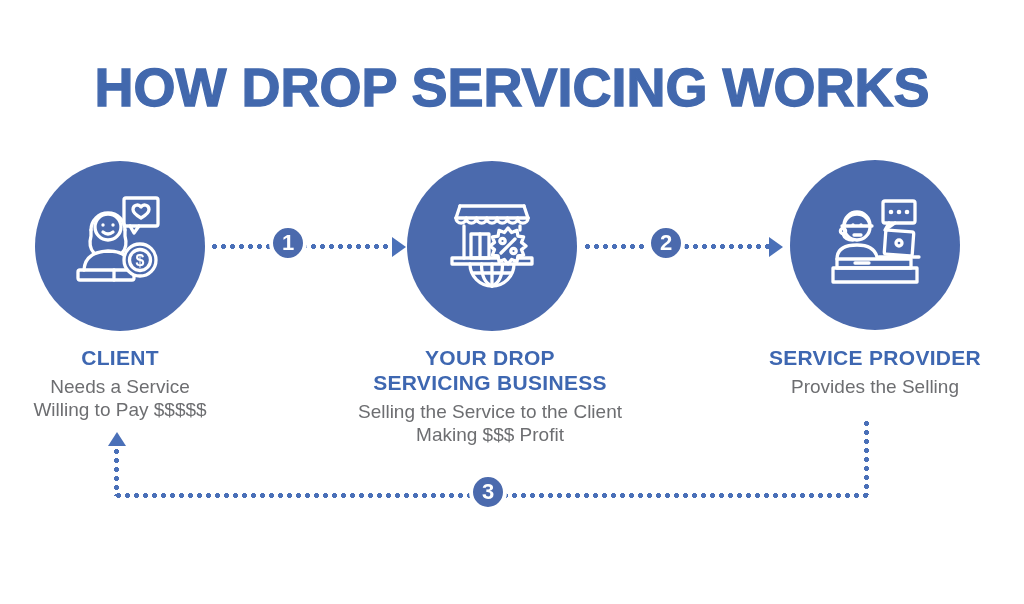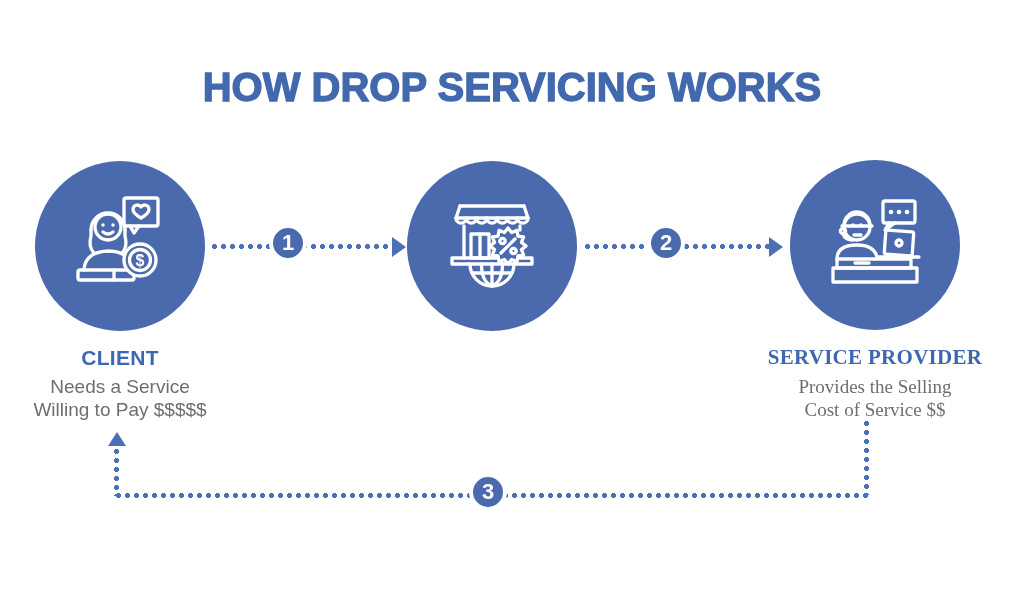--- a/index.html
+++ b/index.html
@@ -9,21 +9,21 @@
     --dot-blue:#4a70b8;
     --gray:#6d6e71;
   }
   *{margin:0;padding:0;box-sizing:border-box;}
   body{background:#fff;}
   .stage{position:relative;width:1024px;height:604px;background:#fff;overflow:hidden;
          font-family:"Liberation Sans", sans-serif;}
 
   
   .title{position:absolute;top:56px;left:0;width:100%;text-align:center;
-         font-size:40px;line-height:62px;font-weight:bold;color:var(--title-blue);
+         font-size:54px;line-height:62px;font-weight:bold;color:var(--title-blue);
          -webkit-text-stroke:1.3px var(--title-blue);letter-spacing:0px;}
 
   
   .big-circle{position:absolute;width:170px;height:170px;border-radius:50%;
               background:var(--circle-blue);display:flex;align-items:center;justify-content:center;}
   .c1{left:35px;top:161px;}
   .c2{left:407px;top:161px;}
   .c3{left:790px;top:160px;}
   .big-circle svg{display:block;}
 
@@ -54,21 +54,21 @@
   .b2{left:647px;top:224px;}
   .b3{left:469px;top:473px;}
 
   
   .step-label{position:absolute;text-align:center;}
   .step-label .heading{font-size:21px;line-height:25px;font-weight:bold;
                        color:var(--heading-blue);letter-spacing:0.3px;margin-bottom:5px;}
   .step-label .sub{font-size:19px;line-height:23px;color:var(--gray);}
   .l1{left:-10px;top:345px;width:260px;}
   .l2{left:330px;top:345px;width:320px;}
-  .l3{left:745px;top:345px;width:260px;font-family:Liberation Serif, serif;}
+  .l3{left:745px;top:345px;width:260px;}
 
   .icon-stroke{stroke:#fff;fill:none;stroke-width:3.3;stroke-linecap:round;stroke-linejoin:round;}
   .icon-fillmask{fill:#4b6aad;}
   .icon-dot{fill:#fff;stroke:none;}
 </style>
 </head>
 <body>
 
 <div class="stage">
 
@@ -128,20 +128,28 @@
         <path d="M52 70 V92"></path>
         <path d="M41.5 70 Q41.5 88 52 92"></path>
         <path d="M62.5 70 Q62.5 88 52 92"></path>
 
         <polygon class="icon-fillmask" stroke="#fff" points="86,52 81.5,55.6 83.6,61 77.9,61.9 77,67.6 71.6,65.5 68,70 64.4,65.5 59,67.6 58.1,61.9 52.4,61 54.5,55.6 50,52 54.5,48.4 52.4,43 58.1,42.1 59,36.4 64.4,38.5 68,34 71.6,38.5 77,36.4 77.9,42.1 83.6,43 81.5,48.4"></polygon>
         <path d="M75 45 L61 59"></path>
         <circle cx="62.5" cy="47" r="2.7"></circle>
         <circle cx="73.5" cy="57" r="2.7"></circle>
       </g>
     </svg>
+  </div>
+  <div class="step-label l2">
+    <div class="heading">
+      <div>YOUR DROP</div>
+      <div>SERVICING BUSINESS</div>
+    </div>
+    <div class="sub">Selling the Service to the Client</div>
+    <div class="sub">Making $$$ Profit</div>
   </div>
 
   <div class="big-circle c3">
     <svg width="104" height="104" viewBox="0 0 104 104">
       <g class="icon-stroke">
 
         <rect x="60" y="8" width="32" height="22" rx="2"></rect>
         <path d="M66 30 L62 37 L72 30"></path>
 
         <circle cx="34" cy="34" r="13"></circle>
@@ -164,21 +172,20 @@
       <circle cx="30" cy="32" r="1.7" class="icon-dot"></circle>
       <circle cx="38" cy="32" r="1.7" class="icon-dot"></circle>
       <circle cx="68" cy="19" r="2.3" class="icon-dot"></circle>
       <circle cx="76" cy="19" r="2.3" class="icon-dot"></circle>
       <circle cx="84" cy="19" r="2.3" class="icon-dot"></circle>
     </svg>
   </div>
   <div class="step-label l3">
     <div class="heading">SERVICE PROVIDER</div>
     <div class="sub">Provides the Selling</div>
-    <div class="sub">Cost of Service $$</div>
   </div>
 
   <div class="dots-h row1"></div>
   <div class="arr-right a1"></div>
   <div class="badge b1">1</div>
 
   <div class="dots-h row2"></div>
   <div class="arr-right a2"></div>
   <div class="badge b2">2</div>
 

